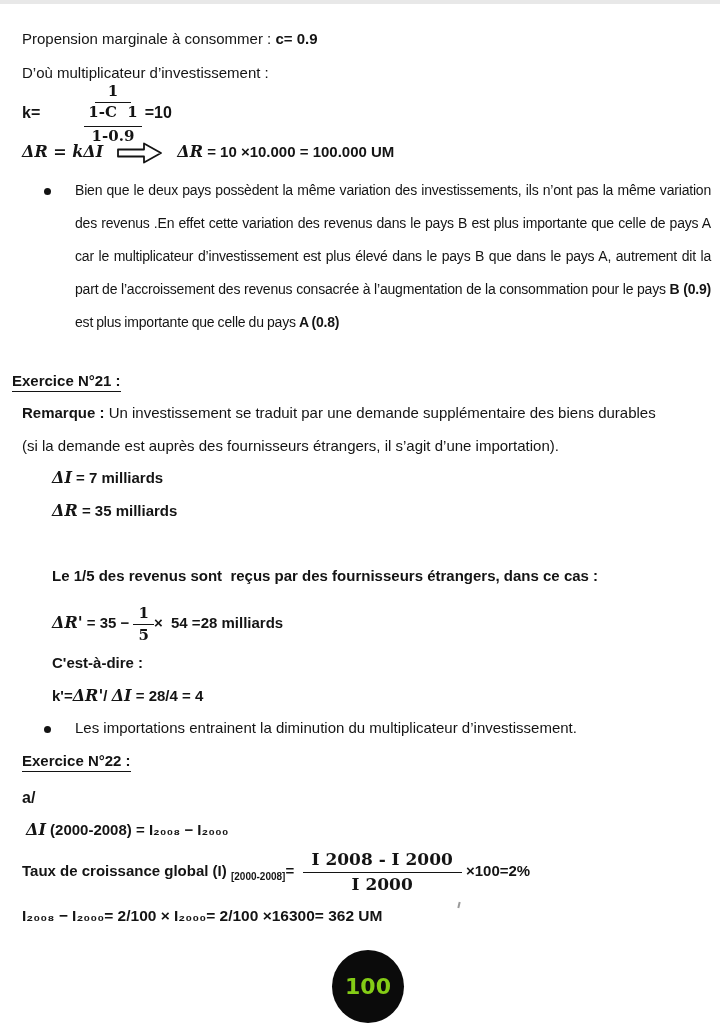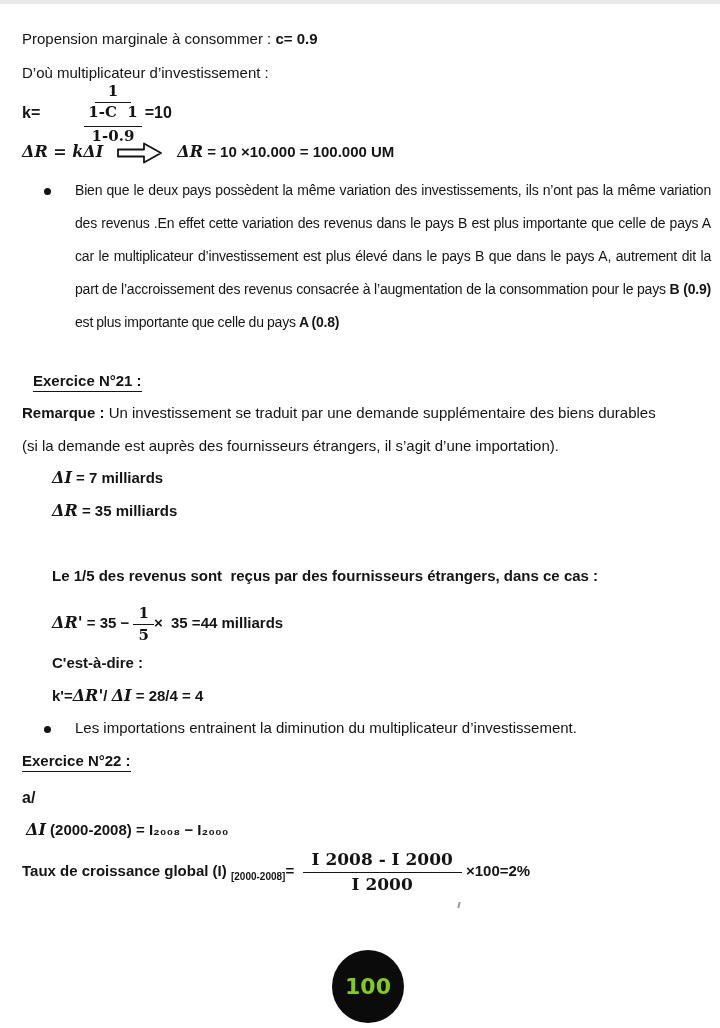--- a/index.html
+++ b/index.html
@@ -52,49 +52,50 @@
 
   <div class="line" style="left:22px;top:78px"><span class="b f16">k=</span><span class="kfrac"><span class="kf-r1"><span class="kf-ol">1</span></span><span class="kf-r2">1-C  1</span><span class="kf-r3">1-0.9</span></span><span class="b f16">=10</span></div>
 
   <div class="line" style="left:22px;top:138px"><span class="m">ΔR = kΔI</span><svg class="arrow" width="46" height="22" viewBox="0 0 46 22">
         <polygon points="1,7.5 27,7.5 27,1.5 44,11 27,20.5 27,14.5 1,14.5" fill="#ffffff" stroke="#141414" stroke-width="1.8" stroke-linejoin="round"></polygon>
       </svg><span class="m">ΔR</span><span class="b"> = 10 ×10.000 = 100.000 UM</span></div>
 
   <span class="dot" style="left:44px;top:184px"></span>
   <div class="para" style="left:75px;top:170px;width:636px"><span>Bien que le deux pays possèdent la même variation des investissements, ils n’ont pas la même variation des revenus .En effet cette variation des revenus dans le pays B est plus importante que celle de pays A car le multiplicateur d’investissement est plus élevé dans le pays B que dans le pays A, autrement dit la part de l’accroissement des revenus consacrée à l’augmentation de la consommation pour le pays </span><span class="b">B (0.9)</span><span> est plus importante que celle du pays </span><span class="b">A (0.8)</span></div>
 
-  <div class="line" style="left:33px;top:368px"><span class="b u">Exercice N°21 :</span></div>
+  <div class="line" style="left:12px;top:368px"><span class="b u">Exercice N°21 :</span></div>
 
   <div class="line" style="left:22px;top:400px"><span class="b">Remarque :</span><span> Un investissement se traduit par une demande supplémentaire des biens durables</span></div>
   <div class="line" style="left:22px;top:433px"><span>(si la demande est auprès des fournisseurs étrangers, il s’agit d’une importation).</span></div>
 
   <div class="line" style="left:52px;top:464px"><span class="m">ΔI</span><span class="b"> = 7 milliards</span></div>
 
   <div class="line" style="left:52px;top:497px"><span class="m">ΔR</span><span class="b"> = 35 milliards</span></div>
 
 
   <div class="line" style="left:52px;top:563px"><span class="b">Le 1/5 des revenus sont  reçus par des fournisseurs étrangers, dans ce cas :</span></div>
 
-  <div class="line" style="left:52px;top:600px"><span class="m">ΔR'</span><span class="b"> = 35 − </span><span class="frac"><span class="fnum">1</span><span class="fden">5</span></span><span class="b">×  35 =44 milliards</span></div>
+  <div class="line" style="left:52px;top:600px"><span class="m">ΔR'</span><span class="b"> = 35 − </span><span class="frac"><span class="fnum">1</span><span class="fden">5</span></span><span class="b">×  54 =28 milliards</span></div>
 
   <div class="line" style="left:52px;top:650px"><span class="b">C'est-à-dire :</span></div>
 
   <div class="line" style="left:52px;top:682px"><span class="b">k'=</span><span class="m">ΔR'</span><span class="b">/ </span><span class="m">ΔI</span><span class="b"> = 28/4 = 4</span></div>
 
   <span class="dot" style="left:44px;top:722px"></span>
   <div class="line" style="left:75px;top:715px"><span>Les importations entrainent la diminution du multiplicateur d’investissement.</span></div>
 
   <div class="line" style="left:22px;top:748px"><span class="b u">Exercice N°22 :</span></div>
 
   <div class="line" style="left:22px;top:785px"><span class="b f16">a/</span></div>
 
   <div class="line" style="left:26px;top:816px"><span class="m">ΔI</span><span class="b"> (2000-2008) = I₂₀₀₈ − I₂₀₀₀</span></div>
 
   <div class="line" style="left:22px;top:845px"><span class="b">Taux de croissance global (I) </span><span class="sb">[2000-2008]</span><span class="b">=  </span><span class="frac bigfrac"><span class="fnum">I 2008 - I 2000</span><span class="fden">I 2000</span></span><span class="b"> ×100=2%</span></div>
 
+  <div class="line" style="left:22px;top:903px;font-size:15.5px"><span class="b">I₂₀₀₈ − I₂₀₀₀= 2/100 × I₂₀₀₀= 2/100 ×16300= 362 UM</span></div>
 
   <span class="stray"></span>
 
   <div class="pagecircle">
       <span>100</span>
     </div>
 
 </div>
 
 </body></html>

